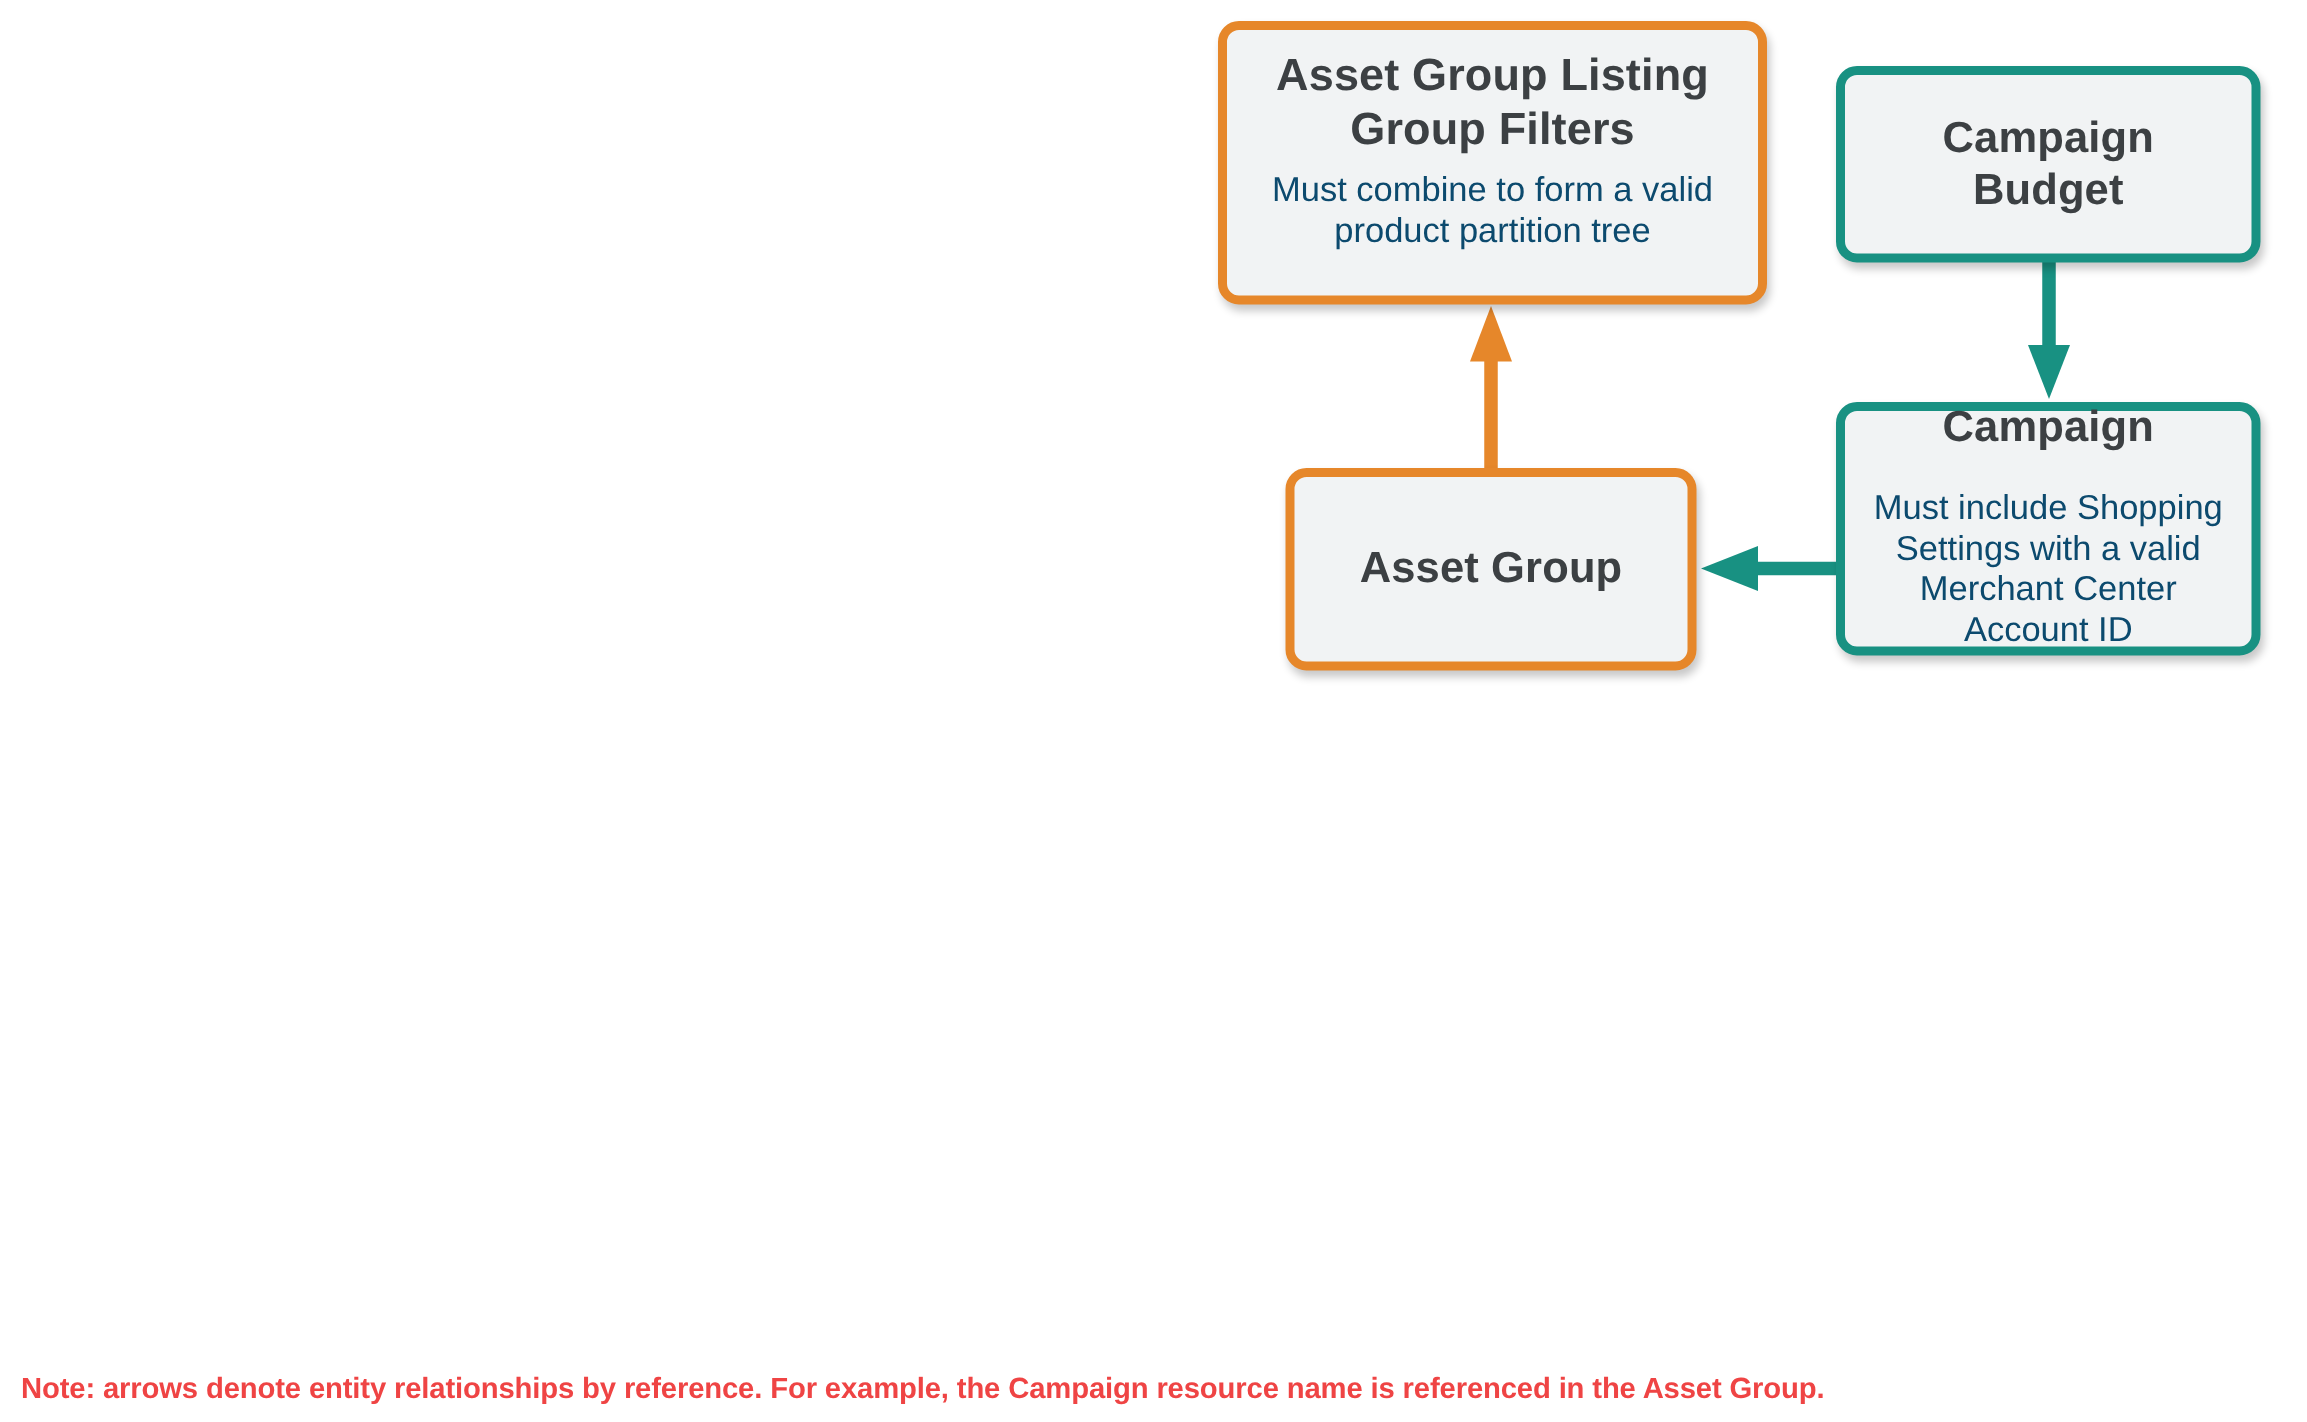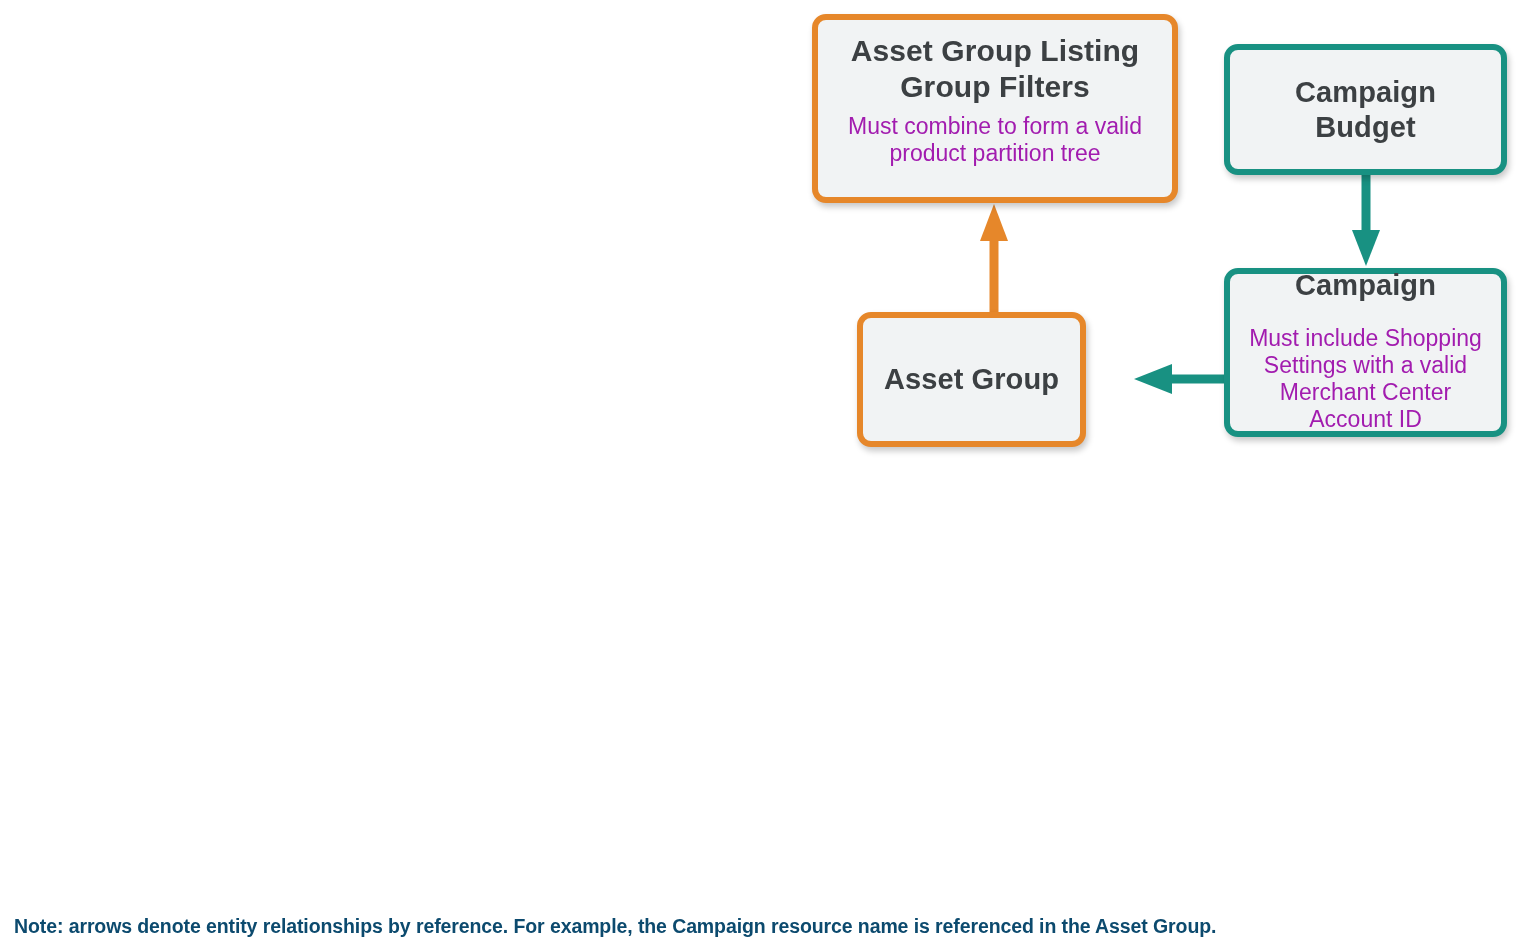--- a/index.html
+++ b/index.html
@@ -52,21 +52,21 @@
   .node.orange { border-color: #e6872a; }
   .node.teal   { border-color: #18918280; border-color: #189182; }
 
   .node-title {
     font-weight: bold;
     color: #3c4043;
     letter-spacing: 0.1px;
     line-height: 1.18;
   }
   .node-subtitle {
-    color: #a21caf;
+    color: #0c4a6e;
     font-weight: normal;
     line-height: 1.17;
   }
 
   
   #node-aglgf {
     left: 812px; top: 14px;
     width: 366px; height: 189px;
     padding: 6px 14px 23px 14px;
   }
@@ -75,41 +75,41 @@
 
   #node-campaign-budget {
     left: 1224px; top: 44px;
     width: 283px; height: 131px;
     padding: 4px 22px;
   }
   #node-campaign-budget .node-title { font-size: 29px; }
 
   #node-asset-group {
     left: 857px; top: 312px;
-    width: 229px; height: 135px;
+    width: 274px; height: 135px;
     padding: 0 10px;
   }
   #node-asset-group .node-title { font-size: 29px; }
 
   #node-campaign {
     left: 1224px; top: 268px;
     width: 283px; height: 169px;
     padding: 4px 12px 8px 12px;
   }
   #node-campaign .node-title    { font-size: 29px; }
   #node-campaign .node-subtitle { font-size: 23px; margin-top: 23px; }
 
   
   #footer-note {
     position: absolute;
     left: 14px;
     top: 915px;
     font-size: 19.5px;
     font-weight: bold;
-    color: #0c4a6e;
+    color: #ef4444;
     letter-spacing: -0.1px;
     white-space: nowrap;
     z-index: 3;
   }
 </style>
 </head>
 <body>
 
 <div id="diagram-canvas">
 

